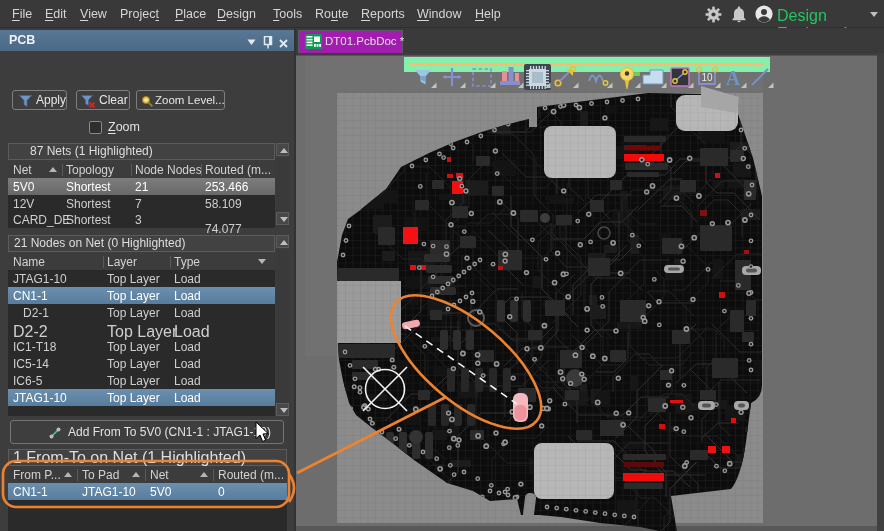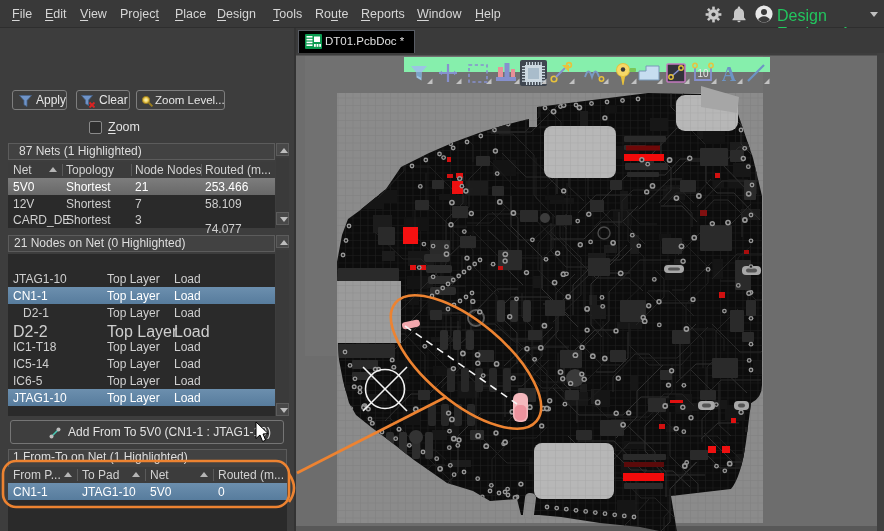--- a/index.html
+++ b/index.html
@@ -44,20 +44,33 @@
       <circle cx="10" cy="10" r="8.6" fill="#e8e8e8"></circle>
       <circle cx="10" cy="8" r="3" fill="#3a3a3a"></circle>
       <path d="M4.2 15.8a6.5 6.5 0 0 1 11.6 0A8.6 8.6 0 0 1 10 18.6a8.6 8.6 0 0 1-5.8-2.8z" fill="#3a3a3a"></path>
     </svg>
  <div class="abs" style="left:777px;top:7px;color:#22c55e;font-size:16px">Design Engineer1</div>
  <div class="abs" style="left:870px;top:12px;width:0;height:0;border-left:4px solid transparent;border-right:4px solid transparent;border-top:5px solid #c0c0c0"></div>
 </div>
 
 <div class="abs" style="left:0;top:28px;width:296px;height:503px;background:#3d3d3d;border-right:2px solid #333">
 
+ <div class="abs" style="left:0;top:2px;width:294px;height:21px;background:linear-gradient(#587795,#4c6a86);color:#eef3f8;font-size:12.5px;font-weight:bold;line-height:21px;padding-left:9px">PCB
+   <svg class="abs" style="left:247px;top:9px" width="9" height="7">
+        <path d="M0.5 0.5h8l-4 5.5z" fill="#e2eaf2"></path>
+      </svg>
+   <svg class="abs" style="left:263px;top:6px" width="10" height="13" viewBox="0 0 10 13">
+        <rect x="1.5" y="0.5" width="7" height="8" fill="none" stroke="#e2eaf2" stroke-width="1.5"></rect>
+        <rect x="6" y="0.5" width="2.5" height="8" fill="#e2eaf2"></rect>
+        <line x1="5" y1="9" x2="5" y2="12.5" stroke="#e2eaf2" stroke-width="1.5"></line>
+      </svg>
+   <svg class="abs" style="left:279px;top:9px" width="9" height="9">
+        <path d="M1 1l7 7M8 1l-7 7" stroke="#e2eaf2" stroke-width="1.9"></path>
+      </svg>
+ </div>
 
 
  <div class="abs" style="left:12px;top:62px;width:55px;height:20px;background:#3e3e3e;border:1px solid #7e7e7e;border-radius:3px;color:#e6e6e6;font-size:12px;line-height:19px;white-space:nowrap;padding-left:23px">Apply
    <svg class="abs" style="left:6px;top:4px" width="13" height="12">
         <path d="M0.5 0.5h12l-4.5 5v6l-3-1.8v-4.2z" fill="#6f94c8" stroke="#49648c" stroke-width="0.8"></path>
       </svg>
  </div>
  <div class="abs" style="left:76px;top:62px;width:54px;height:20px;background:#3e3e3e;border:1px solid #7e7e7e;border-radius:3px;color:#e6e6e6;font-size:12px;line-height:19px;white-space:nowrap;padding-left:22px">Clear
    <svg class="abs" style="left:4px;top:4px" width="15" height="13">
         <path d="M0.5 0.5h11l-4 4.6v5.4l-3-1.8v-3.6z" fill="#6f94c8" stroke="#49648c" stroke-width="0.8"></path>
@@ -68,21 +81,21 @@
    <svg class="abs" style="left:4px;top:4px" width="13" height="13">
         <circle cx="5" cy="5" r="3.6" fill="#e8c44a" stroke="#9a7d1e" stroke-width="1"></circle>
         <circle cx="5" cy="5" r="1.8" fill="#f6e9a0"></circle>
         <path d="M7.8 7.8l3.6 3.6" stroke="#9a7d1e" stroke-width="2"></path>
       </svg>
  </div>
 
  <div class="abs" style="left:89px;top:93px;width:13px;height:13px;background:#2e2e2e;border:1px solid #8a8a8a;border-radius:2px"></div>
  <div class="abs" style="left:108px;top:92px;color:#e2e2e2;font-size:12.5px"><u>Z</u>oom</div>
 
- <div class="abs" style="left:8px;top:115px;width:267px;height:17px;background:#424242;border:1px solid #5c5c5c;color:#dedede;font-size:12px;line-height:15px;padding-left:10px">87 Nets (1 Highlighted)</div>
+ <div class="abs" style="left:8px;top:115px;width:267px;height:17px;background:#424242;border:1px solid #5c5c5c;color:#dedede;font-size:12px;line-height:15px;padding-left:21px">87 Nets (1 Highlighted)</div>
  <div class="abs" style="left:276px;top:115px;width:13px;height:13px;background:#484848;border:1px solid #5c5c5c">
       <div class="abs" style="left:2.5px;top:4px;width:0;height:0;border-left:4px solid transparent;border-right:4px solid transparent;border-bottom:5px solid #bdbdbd"></div>
     </div>
  <div class="abs" style="left:276px;top:130px;width:13px;height:70px;background:#3a3a3a"></div>
  <div class="abs" style="left:276px;top:184px;width:13px;height:13px;background:#484848;border:1px solid #5c5c5c">
       <div class="abs" style="left:2.5px;top:4px;width:0;height:0;border-left:4px solid transparent;border-right:4px solid transparent;border-top:5px solid #bdbdbd"></div>
     </div>
 
  <div class="abs" style="left:8px;top:134px;width:267px;height:66px;background:#2a2a2a"></div>
  <div class="abs" style="left:8px;top:134px;width:267px;height:16px;background:#3c3c3c;color:#d2d2d2;font-size:12px">
@@ -116,20 +129,28 @@
 
  <div class="abs" style="left:8px;top:207px;width:267px;height:17px;background:#424242;border:1px solid #5c5c5c;color:#dedede;font-size:12px;line-height:15px;padding-left:5px">21 Nodes on Net (0 Highlighted)</div>
  <div class="abs" style="left:276px;top:207px;width:13px;height:13px;background:#484848;border:1px solid #5c5c5c">
       <div class="abs" style="left:2.5px;top:4px;width:0;height:0;border-left:4px solid transparent;border-right:4px solid transparent;border-bottom:5px solid #bdbdbd"></div>
     </div>
  <div class="abs" style="left:276px;top:222px;width:13px;height:153px;background:#3a3a3a"></div>
  <div class="abs" style="left:276px;top:375px;width:13px;height:13px;background:#484848;border:1px solid #5c5c5c">
       <div class="abs" style="left:2.5px;top:4px;width:0;height:0;border-left:4px solid transparent;border-right:4px solid transparent;border-top:5px solid #bdbdbd"></div>
     </div>
  <div class="abs" style="left:8px;top:226px;width:267px;height:162px;background:#2a2a2a"></div>
+ <div class="abs" style="left:8px;top:226px;width:267px;height:16px;background:#3c3c3c;color:#d2d2d2;font-size:12px">
+   <div class="abs" style="left:5px;top:1px">Name</div>
+   <div class="abs" style="left:99px;top:1px">Layer</div>
+   <div class="abs" style="left:166px;top:1px">Type</div>
+   <div class="abs" style="left:95px;top:2px;width:1px;height:12px;background:#5a5a5a"></div>
+   <div class="abs" style="left:162px;top:2px;width:1px;height:12px;background:#5a5a5a"></div>
+   <div class="abs" style="left:250px;top:5px;width:0;height:0;border-left:4px solid transparent;border-right:4px solid transparent;border-top:5px solid #b5b5b5"></div>
+ </div>
  <div class="abs" style="left:8px;top:242px;width:267px;height:17px;color:#cfcfcf;font-size:12px">
       <div class="abs" style="left:5px;top:2px">JTAG1-10</div>
       <div class="abs" style="left:99px;top:2px">Top Layer</div>
       <div class="abs" style="left:166px;top:2px">Load</div>
     </div>
 <div class="abs" style="left:8px;top:259px;width:267px;height:17px;background:linear-gradient(#6c8fae,#577c9d);color:#fff;font-size:12px">
       <div class="abs" style="left:5px;top:2px">CN1-1</div>
       <div class="abs" style="left:99px;top:2px">Top Layer</div>
       <div class="abs" style="left:166px;top:2px">Load</div>
     </div>
@@ -165,21 +186,21 @@
     </div>
 
  <div class="abs" style="left:10px;top:392px;width:274px;height:24px;background:#3e3e3e;border:1px solid #757575;border-radius:3px;color:#e2e2e2;font-size:12px;line-height:22px;padding-left:57px">Add From To 5V0 (CN1-1 : JTAG1-10)
   <svg class="abs" style="left:38px;top:6px" width="12" height="12">
         <path d="M2 10L10 2" stroke="#49c8b4" stroke-width="1.6"></path>
         <circle cx="2.5" cy="9.5" r="2" fill="#bdbdbd"></circle>
         <circle cx="9.5" cy="2.5" r="2" fill="#bdbdbd"></circle>
       </svg>
  </div>
 
- <div class="abs" style="left:8px;top:421px;width:279px;height:33px;background:#424242;border:1px solid #5c5c5c;color:#dedede;font-size:12px;line-height:15px;padding-left:4px">1 From-To on Net (1 Highlighted)</div>
+ <div class="abs" style="left:8px;top:421px;width:279px;height:17px;background:#424242;border:1px solid #5c5c5c;color:#dedede;font-size:16px;line-height:15px;padding-left:4px">1 From-To on Net (1 Highlighted)</div>
  <div class="abs" style="left:8px;top:439px;width:279px;height:70px;background:#2a2a2a"></div>
  <div class="abs" style="left:8px;top:439px;width:279px;height:16px;background:#3c3c3c;color:#d2d2d2;font-size:12px">
    <div class="abs" style="left:5px;top:1px">From P...</div>
    <div class="abs" style="left:56px;top:5px;width:0;height:0;border-left:4px solid transparent;border-right:4px solid transparent;border-bottom:5px solid #b5b5b5"></div>
    <div class="abs" style="left:74px;top:1px">To Pad</div>
    <div class="abs" style="left:124px;top:5px;width:0;height:0;border-left:4px solid transparent;border-right:4px solid transparent;border-bottom:5px solid #b5b5b5"></div>
    <div class="abs" style="left:142px;top:1px">Net</div>
    <div class="abs" style="left:192px;top:5px;width:0;height:0;border-left:4px solid transparent;border-right:4px solid transparent;border-bottom:5px solid #b5b5b5"></div>
    <div class="abs" style="left:210px;top:1px">Routed (m...</div>
    <div class="abs" style="left:69px;top:2px;width:1px;height:12px;background:#5a5a5a"></div>
@@ -188,21 +209,21 @@
  </div>
  <div class="abs" style="left:8px;top:455px;width:279px;height:17px;background:linear-gradient(#6c8fae,#577c9d);color:#fff;font-size:12px">
    <div class="abs" style="left:5px;top:2px">CN1-1</div>
       <div class="abs" style="left:74px;top:2px">JTAG1-10</div>
       <div class="abs" style="left:142px;top:2px">5V0</div>
       <div class="abs" style="left:210px;top:2px">0</div>
  </div>
 </div>
 
 <div class="abs" style="left:296px;top:28px;width:588px;height:25px;background:#3a3a3a">
- <div class="abs" style="left:2px;top:2px;width:117px;height:23px;background:#000000;border:1px solid #585c64;border-bottom:none;color:#e0e0e0;font-size:11.5px;line-height:21px;white-space:nowrap">
+ <div class="abs" style="left:2px;top:2px;width:105px;height:23px;background:#a21caf;border:1px solid #585c64;border-bottom:none;color:#e0e0e0;font-size:11.5px;line-height:21px;white-space:nowrap">
    <svg class="abs" style="left:6px;top:3px" width="17" height="15" viewBox="0 0 17 15">
         <rect width="17" height="15" rx="1" fill="#0b9a50"></rect>
         <rect x="1.5" y="2" width="6" height="1.6" fill="#fff"></rect>
         <rect x="1.5" y="4.8" width="6" height="1.6" fill="#fff"></rect>
         <rect x="1.5" y="7.6" width="6" height="1.6" fill="#fff"></rect>
         <rect x="1.5" y="10.4" width="6" height="1.6" fill="#fff"></rect>
         <rect x="9" y="2.5" width="6" height="5.5" fill="#fff"></rect>
         <rect x="9" y="10" width="1.8" height="2.8" fill="#fff"></rect>
         <rect x="11.6" y="10" width="1.8" height="2.8" fill="#fff"></rect>
         <rect x="14.2" y="10" width="1.8" height="2.8" fill="#fff"></rect>
@@ -1113,21 +1134,21 @@
  </g>
 
  <g stroke="#ed8331" stroke-width="2.6" fill="none">
   <ellipse cx="466" cy="362" rx="92" ry="40" transform="rotate(40 466 362)"></ellipse>
   <line x1="297" y1="473" x2="446" y2="397"></line>
  </g>
 
  <rect x="877" y="53" width="7" height="478" fill="#404040"></rect>
 </svg>
 
-<div class="abs" style="left:404px;top:57px;width:366px;height:15px;background:#86efac;border:2px solid #86efac">
+<div class="abs" style="left:404px;top:57px;width:366px;height:15px;background:#fdba74;border:6px solid #86efac">
 <svg width="366" height="28" viewBox="0 0 366 28">
       <rect x="114" y="1" width="27" height="26" fill="#3f4650" rx="2"></rect>
       <path d="M21 25 l5.5 0 0 -5.5 z" fill="#c2c2c2"></path>
       <path d="M50 25 l5.5 0 0 -5.5 z" fill="#c2c2c2"></path>
       <path d="M80 25 l5.5 0 0 -5.5 z" fill="#c2c2c2"></path>
       <path d="M108 25 l5.5 0 0 -5.5 z" fill="#c2c2c2"></path>
       <path d="M135 25 l5.5 0 0 -5.5 z" fill="#c2c2c2"></path>
       <path d="M163 25 l5.5 0 0 -5.5 z" fill="#c2c2c2"></path>
       <path d="M197 25 l5.5 0 0 -5.5 z" fill="#c2c2c2"></path>
       <path d="M225 25 l5.5 0 0 -5.5 z" fill="#c2c2c2"></path>

